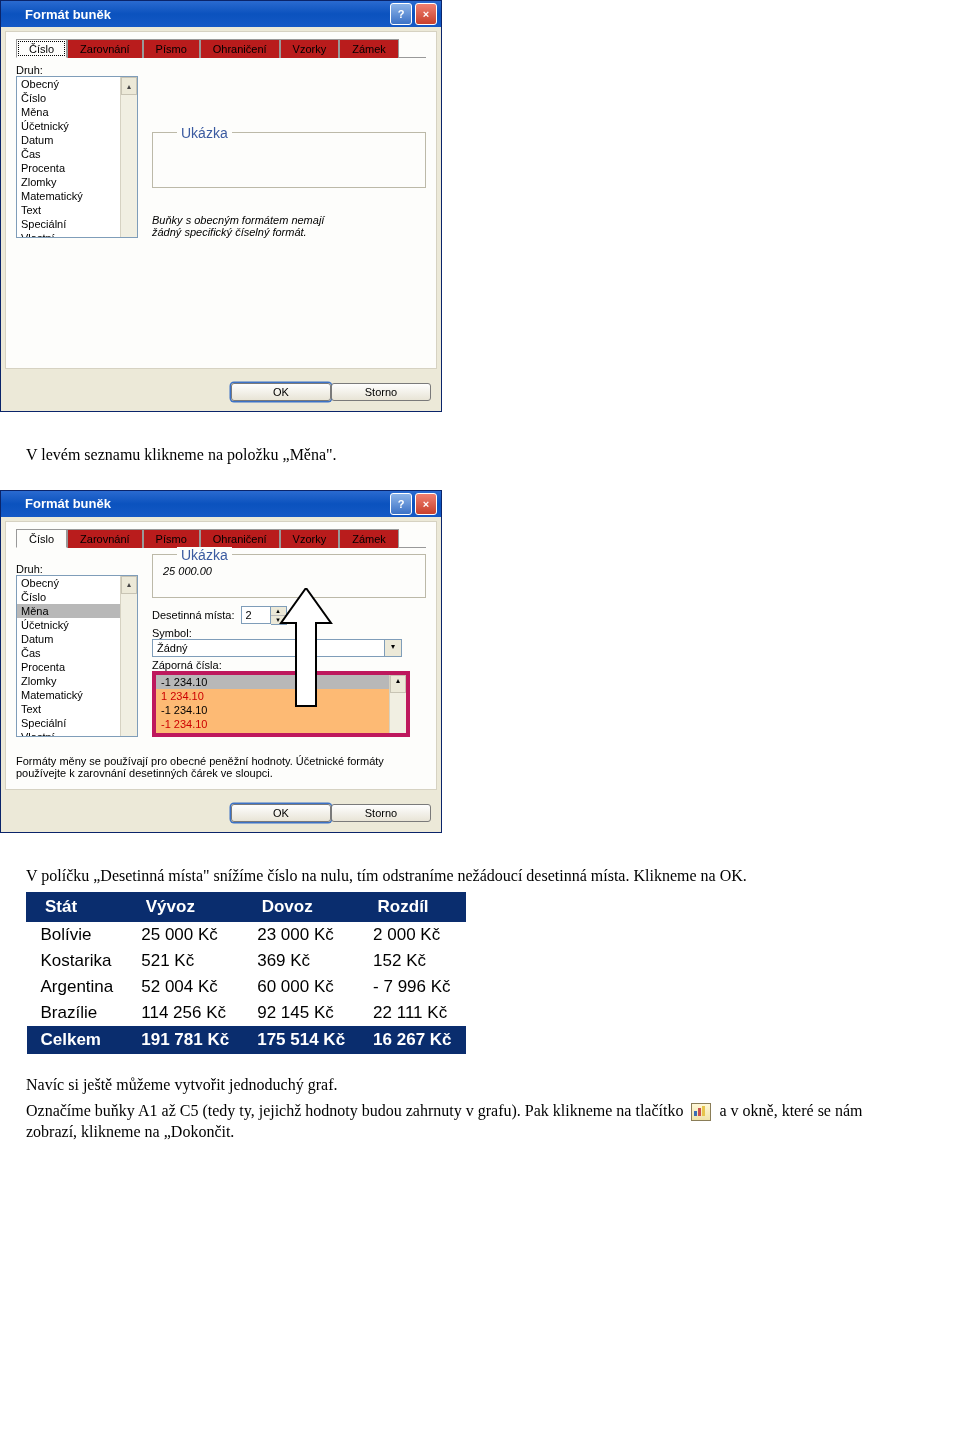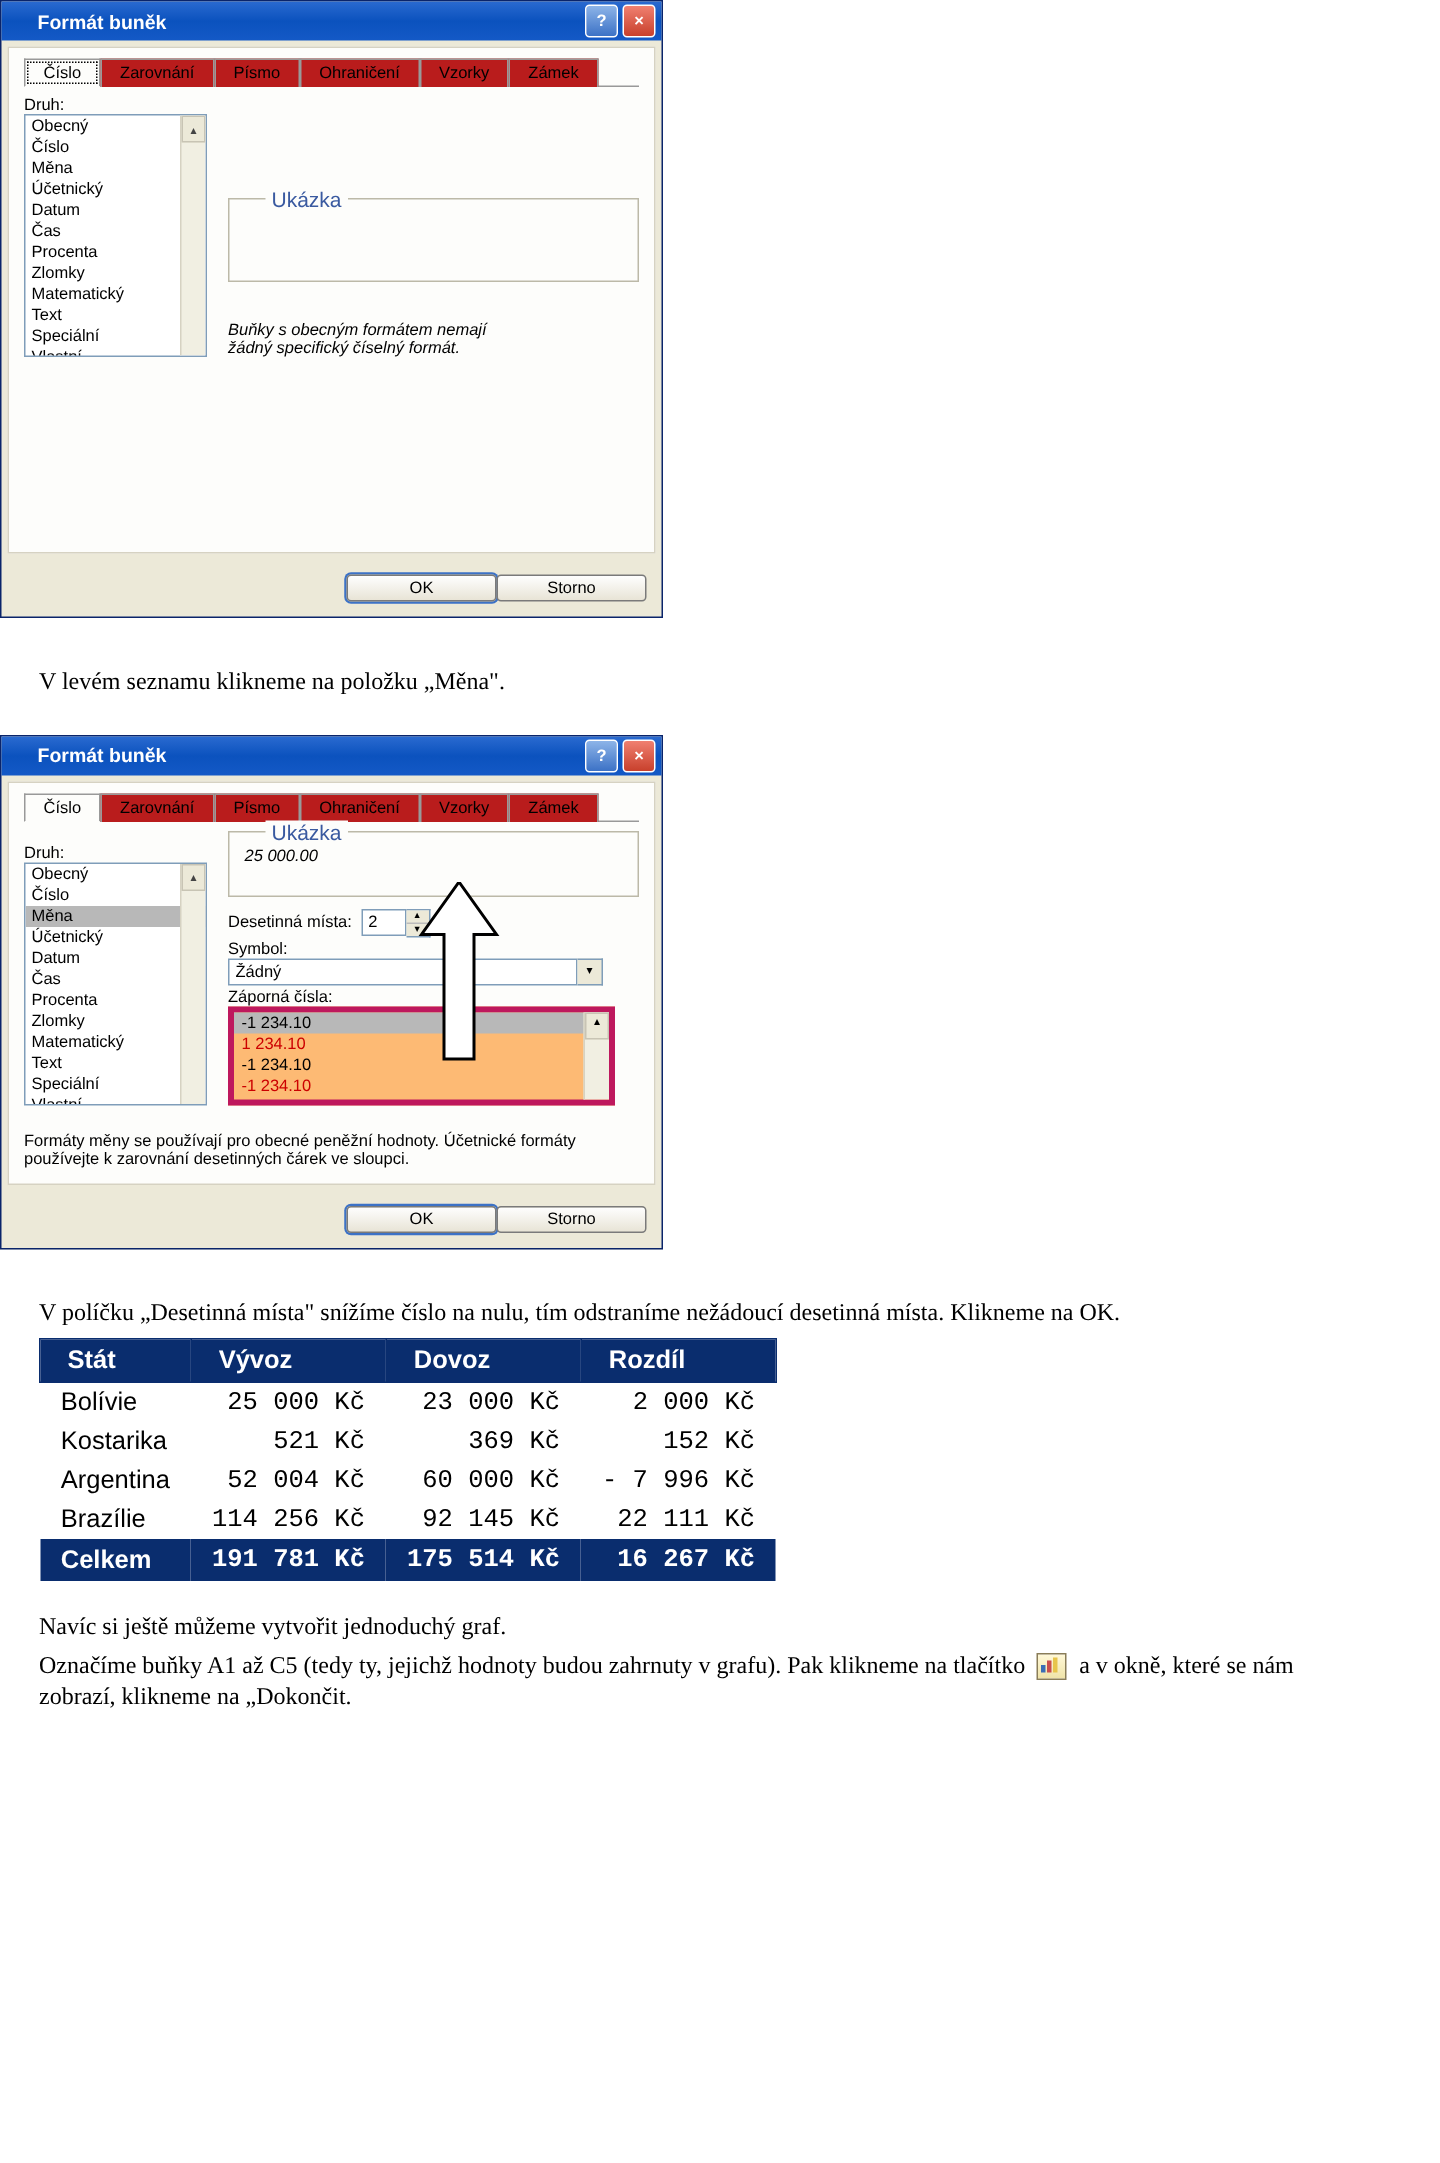--- a/index.html
+++ b/index.html
@@ -176,21 +176,21 @@
     background: #0a2d6e;
     color: #fff;
     font-weight: bold;
     padding: 4px 18px;
     border: 1px solid #0a2d6e;
   }
   table.data tr.bodyrow td {
     padding: 3px 14px;
     border-bottom: 0; border-top:0;
   }
-  table.data td.num { text-align: right; white-space: nowrap; font-family: Liberation Mono, monospace; }
+  table.data td.num { text-align: left; white-space: nowrap; }
   table.data tr.footrow td {
     background: #0a2d6e;
     color: #fff;
     font-weight: bold;
     padding: 4px 14px;
   }
   
   .bigarrow {
     position: absolute;
     width: 70px; height: 120px;

